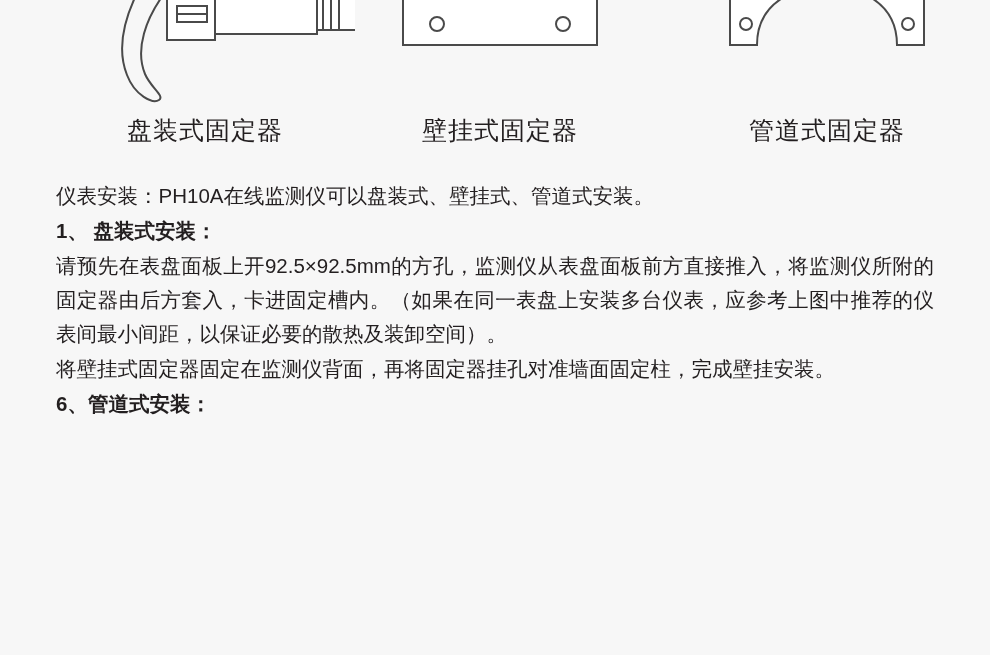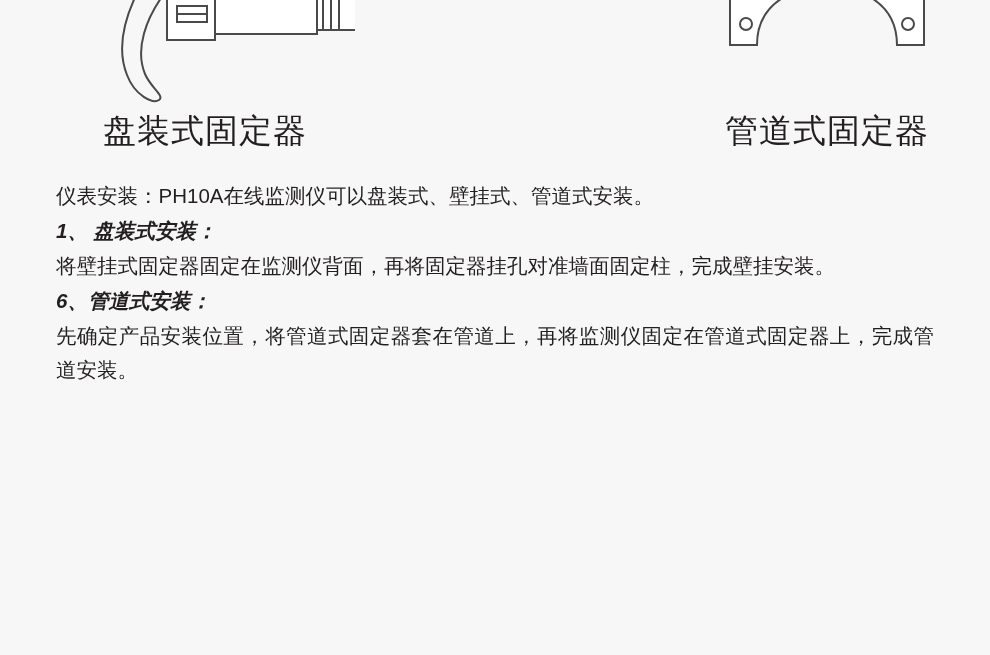--- a/index.html
+++ b/index.html
@@ -31,21 +31,21 @@
     position: absolute;
     top: 0;
     text-align: center;
   }
   .fig .art {
     position: relative;
     height: 115px;
     width: 100%;
   }
   .fig .caption {
-    font-size: 33px;
+    font-size: 25px;
     letter-spacing: 1px;
     color: #231f20;
     font-family: "Liberation Serif", serif;
     white-space: nowrap;
     line-height: 32px;
   }
   #fig-panel { left: 55px;  width: 300px; }
   #fig-wall  { left: 375px; width: 250px; }
   #fig-pipe  { left: 702px; width: 250px; }
 
@@ -60,21 +60,20 @@
   .para {
     font-size: 20.5px;
     line-height: 34px;
     color: #231f20;
     margin: 0 0 1px 0;
     text-align: justify;
     font-family: "Liberation Sans", sans-serif;
   }
   .para.bold {
     font-weight: bold;
-    font-style: italic;
   }
 </style>
 </head>
 <body>
 
 <div class="page">
 
   <div class="figures">
 
     <div class="fig" id="fig-panel">
@@ -90,35 +89,51 @@
 
           <path d="M122 6 L152 6 L152 22 L122 22 Z" fill="#fff"></path>
           <path d="M122 14 L152 14"></path>
 
           <path d="M268 -4 L268 30 M276 -4 L276 30 M284 -4 L284 30"></path>
         </svg>
       </div>
       <div class="caption">盘装式固定器</div>
     </div>
 
+    <div class="fig" id="fig-wall">
+      <div class="art">
+        <svg width="250" height="115" viewBox="0 0 250 115" fill="none" stroke="#4a4a4a" stroke-width="2">
+          <path d="M28 -60 L222 -60 L222 45 L28 45 Z" fill="#fff"></path>
+          <path d="M28 -8 L222 -8"></path>
+          <path d="M28 -3 L222 -3"></path>
+
+          <path d="M82 -48 a9 9 0 1 1 0.01 0 M78 -40 L78 -18 a4 4 0 0 0 8 0 L86 -40" fill="#fff"></path>
+          <path d="M164 -48 a9 9 0 1 1 0.01 0 M160 -40 L160 -18 a4 4 0 0 0 8 0 L168 -40" fill="#fff"></path>
+
+          <circle cx="62" cy="24" r="7" fill="#fff"></circle>
+          <circle cx="188" cy="24" r="7" fill="#fff"></circle>
+        </svg>
+      </div>
+      <div class="caption">壁挂式固定器</div>
+    </div>
 
     <div class="fig" id="fig-pipe">
       <div class="art">
         <svg width="250" height="115" viewBox="0 0 250 115" fill="none" stroke="#4a4a4a" stroke-width="2">
           <path d="M28 -60 L222 -60 L222 45 L195 45 C195 -2 150 -14 125 -14 C100 -14 55 -2 55 45 L28 45 Z" fill="#fff"></path>
           <circle cx="44" cy="24" r="6" fill="#fff"></circle>
           <circle cx="206" cy="24" r="6" fill="#fff"></circle>
         </svg>
       </div>
       <div class="caption">管道式固定器</div>
     </div>
 
   </div>
 
   <div class="content">
     <p class="para">仪表安装：PH10A在线监测仪可以盘装式、壁挂式、管道式安装。</p>
     <p class="para bold">1、 盘装式安装：</p>
+    <p class="para">请预先在表盘面板上开92.5×92.5mm的方孔，监测仪从表盘面板前方直接推入，将监测仪所附的固定器由后方套入，卡进固定槽内。（如果在同一表盘上安装多台仪表，应参考上图中推荐的仪表间最小间距，以保证必要的散热及装卸空间）。</p>
     <p class="para">将壁挂式固定器固定在监测仪背面，再将固定器挂孔对准墙面固定柱，完成壁挂安装。</p>
     <p class="para bold">6、管道式安装：</p>
-    <p class="para">先确定产品安装位置，将管道式固定器套在管道上，再将监测仪固定在管道式固定器上，完成管道安装。</p>
   </div>
 
 </div>
 
 </body></html>

